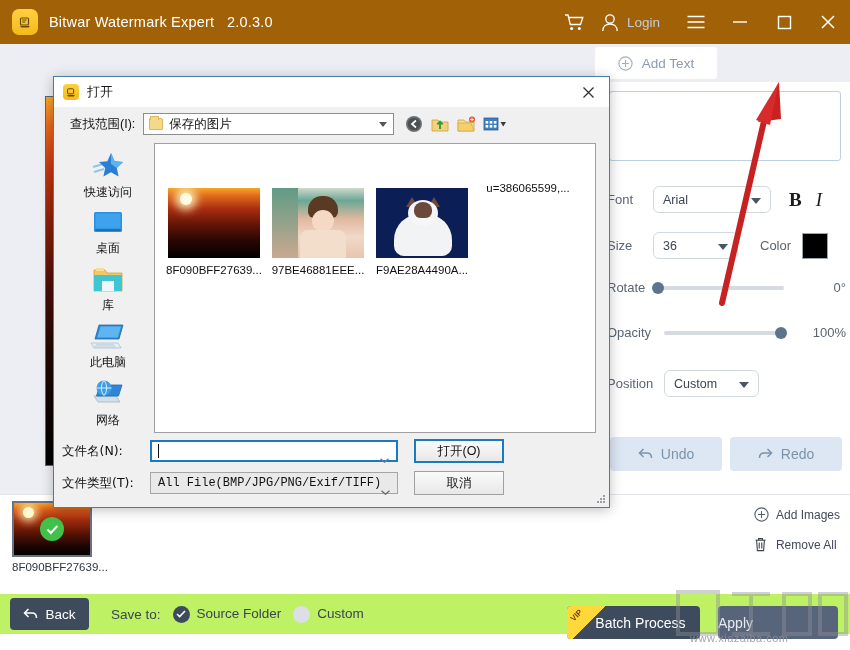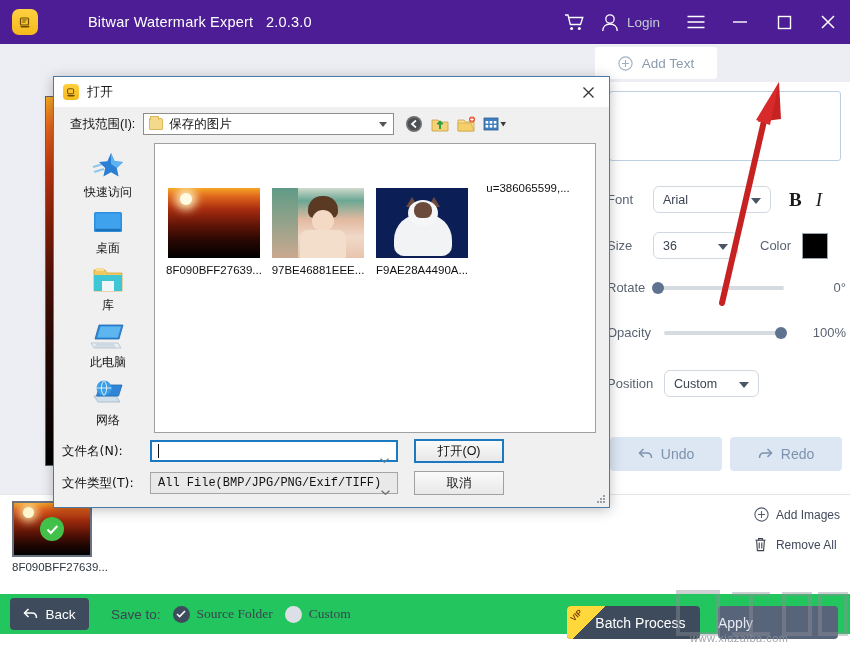--- a/index.html
+++ b/index.html
@@ -7,21 +7,21 @@
     width: 850px; height: 650px;
     overflow: hidden;
     font-family: "Liberation Sans", "DejaVu Sans", sans-serif;
     background: #ffffff;
   }
   #app { position: relative; width: 850px; height: 650px; background: #ffffff; }
 
   
   .titlebar {
     position: absolute; left: 0; top: 0; width: 850px; height: 44px;
-    background: #4c1d95; display: flex; align-items: center; gap: 39px;
+    background: #a16207; display: flex; align-items: center;
   }
   .app-logo {
     width: 26px; height: 26px; margin-left: 12px; border-radius: 7px;
     background: linear-gradient(#ffd041, #f5b91b);
     display: flex; align-items: center; justify-content: center;
   }
   .app-logo svg { display: block; }
   .app-title {
     color: #ffffff; font-size: 14.5px; margin-left: 11px; letter-spacing: .2px;
     white-space: nowrap;
@@ -132,29 +132,29 @@
   .strip-actions { position: absolute; right: 10px; top: 12px; text-align: right; }
   .strip-action {
     display: flex; align-items: center; justify-content: flex-start;
     color: #41495a; font-size: 12px; margin-bottom: 15px;
   }
   .strip-action .ic { width: 22px; display: flex; align-items: center; }
 
   
   .bottombar {
     position: absolute; left: 0; top: 594px; width: 850px; height: 40px;
-    background: #22c55e; display: flex; align-items: center;
+    background: #bef264; display: flex; align-items: center;
   }
   .back-btn {
     margin-left: 10px; width: 79px; height: 32px; background: #3e4b5c; border-radius: 4px;
     color: #ffffff; font-size: 13.5px; display: flex; align-items: center; justify-content: center;
   }
   .back-btn svg { margin-right: 7px; }
   .saveto-label { margin-left: 22px; color: #3b4452; font-size: 13.5px; }
-  .radio-opt { display: flex; align-items: flex-start; margin-left: 12px; color: #3b4452; font-size: 13.5px; font-family: Liberation Serif, serif; }
+  .radio-opt { display: flex; align-items: flex-start; margin-left: 12px; color: #3b4452; font-size: 13.5px; }
   .radio-on {
     width: 17px; height: 17px; border-radius: 50%; background: #3e4b5c; margin-right: 7px;
     display: flex; align-items: center; justify-content: center;
   }
   .radio-off {
     width: 17px; height: 17px; border-radius: 50%; background: #dcdfe6; margin-right: 7px;
   }
   .batch-btn {
     position: absolute; left: 567px; top: 12px; width: 133px; height: 33px;
     background: #3e4b5c; border-radius: 4px; color: #ffffff; font-size: 14px;

